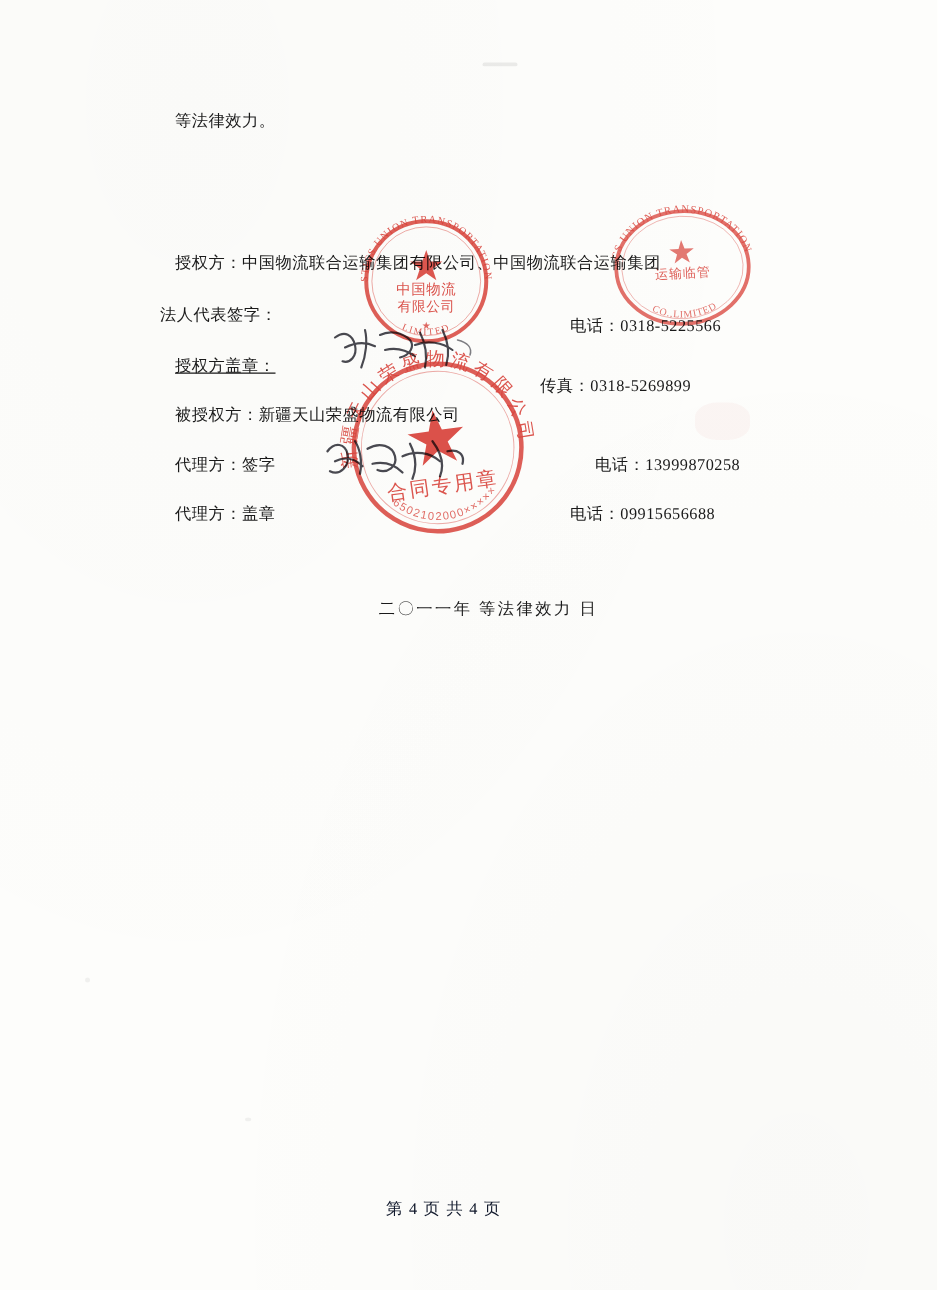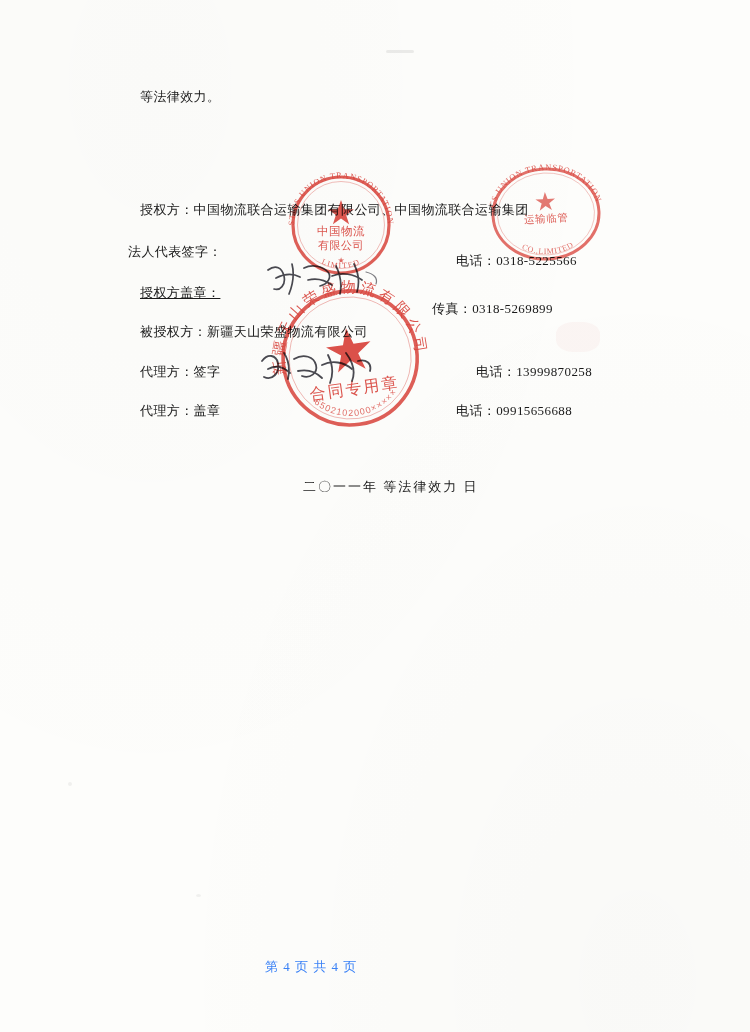--- a/index.html
+++ b/index.html
@@ -61,21 +61,22 @@
   .row-date      { left: 303px; top: 476px; letter-spacing: 2px; }
 
   .footer {
     position: absolute;
     left: 0;
     top: 958px;
     width: 622px;
     text-align: center;
     font-size: 13px;
     letter-spacing: 1px;
-    color: #3b82f6;
+    color: #0f172a;
+    padding-left: 44px;
   }
 
   
   .stamp {
     position: absolute;
     pointer-events: none;
     mix-blend-mode: multiply;
   }
   .stamp svg { display: block; }
 

